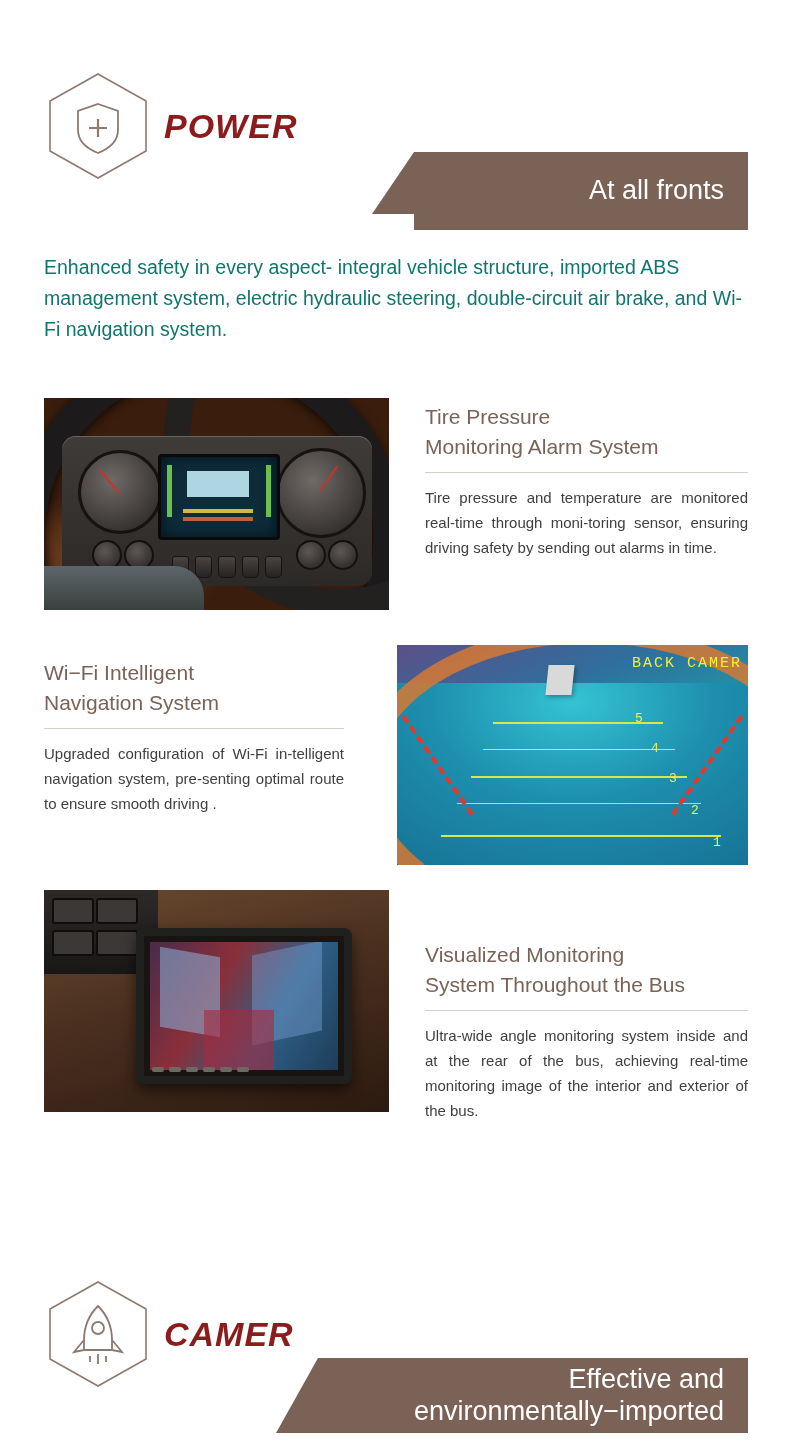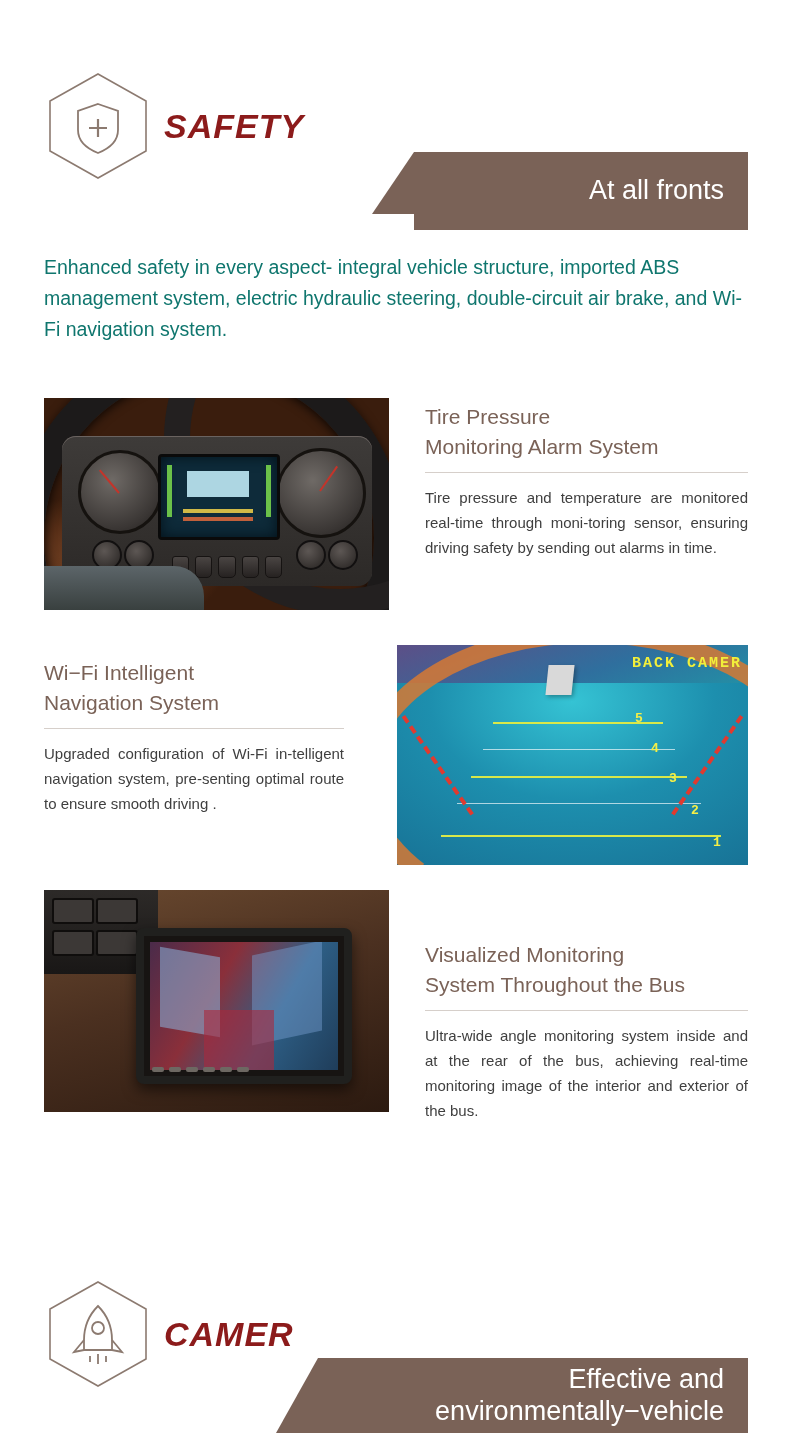--- a/index.html
+++ b/index.html
@@ -86,21 +86,20 @@
     font-size: 19.5px;
     line-height: 31px;
     color: #0f766e;
   }
 
   
   .photo {
     position: absolute;
     overflow: hidden;
     background: #333;
-    font-weight: bold;
   }
   .feature-text {
     position: absolute;
   }
   .feature-title {
     font-size: 21px;
     line-height: 1.42;
     color: #7a6257;
     font-weight: normal;
     margin: 0;
@@ -258,21 +257,21 @@
 <div class="page">
 
   <div class="section-head" style="left:44px; top:70px;">
     <div class="hexicon">
       <svg width="108" height="112" viewBox="0 0 108 112">
         <polygon points="54,4 102,31 102,81 54,108 6,81 6,31" fill="none" stroke="#8c7a70" stroke-width="1.6"></polygon>
         <path d="M54 34 L74 41 L74 60 C74 72 64 79 54 83 C44 79 34 72 34 60 L34 41 Z" fill="none" stroke="#8c7a70" stroke-width="1.8"></path>
         <path d="M54 49 L54 67 M45 58 L63 58" stroke="#8c7a70" stroke-width="2.2"></path>
       </svg>
     </div>
-    <div class="section-title">SAFETY</div>
+    <div class="section-title">POWER</div>
   </div>
 
   <div class="ribbon" style="left:414px; top:152px; width:334px; height:78px;">
     <span class="ribbon-text">At all fronts</span>
   </div>
 
   <div class="intro">Enhanced safety in every aspect- integral vehicle structure, imported ABS management system, electric hydraulic steering, double-circuit air brake, and Wi-Fi navigation system.</div>
 
   <div class="photo ph1">
     <div class="wood"></div>
@@ -383,16 +382,16 @@
         <circle cx="54" cy="50" r="6" fill="none" stroke="#8c7a70" stroke-width="1.8"></circle>
         <path d="M40 62 L30 74 L40 72 M68 62 L78 74 L68 72" fill="none" stroke="#8c7a70" stroke-width="1.8"></path>
         <path d="M54 76 L54 86 M46 78 L46 84 M62 78 L62 84" stroke="#8c7a70" stroke-width="1.8"></path>
       </svg>
     </div>
     <div class="section-title">CAMER</div>
   </div>
 
   <div class="ribbon tall" style="left:318px; top:1358px; width:430px; height:75px;">
     <span class="ribbon-text">Effective and
-environmentally−vehicle</span>
+environmentally−imported</span>
   </div>
 
 </div>
 
 </body></html>

